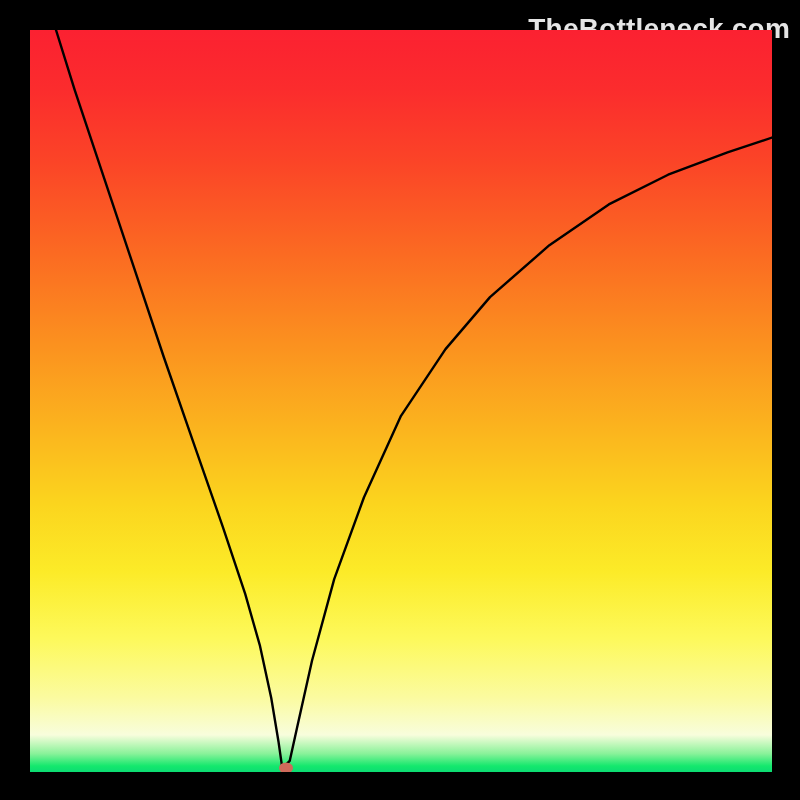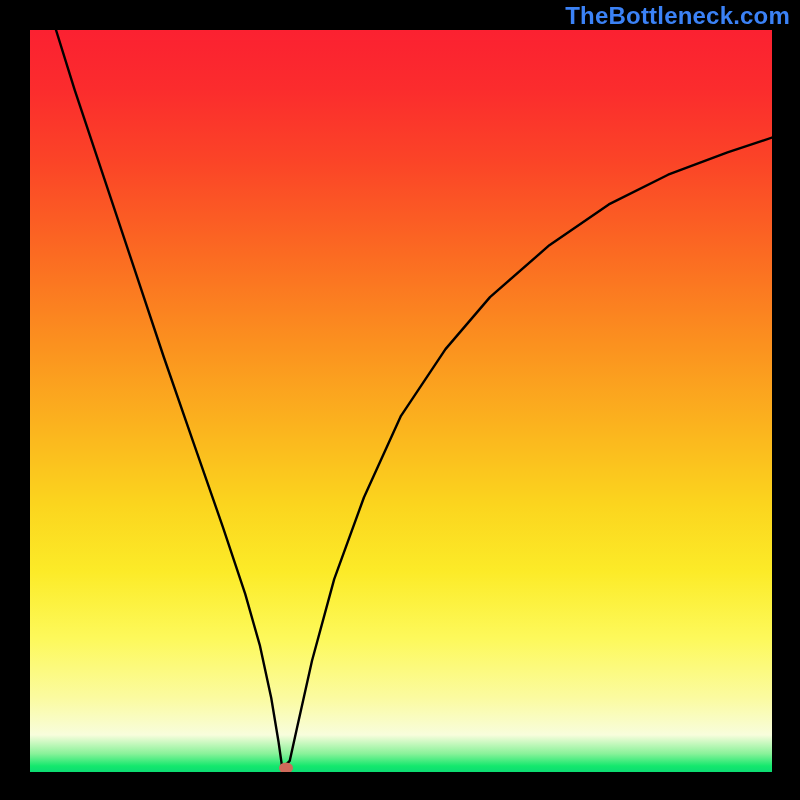--- a/index.html
+++ b/index.html
@@ -11,24 +11,24 @@
     font-family: Arial, Helvetica, sans-serif;
   }
   .frame {
     position: relative;
     width: 800px;
     height: 800px;
     background: #000;
   }
   .watermark {
     position: absolute;
-    top: 2px;
+    top: 13px;
     right: 10px;
-    color: #3b82f6;
-    font-size: 24px;
+    color: #e5e5e5;
+    font-size: 28px;
     font-weight: 600;
     letter-spacing: 0.2px;
   }
   .plot-area {
     position: absolute;
     left: 30px;
     top: 30px;
     width: 742px;
     height: 742px;
     overflow: hidden;

